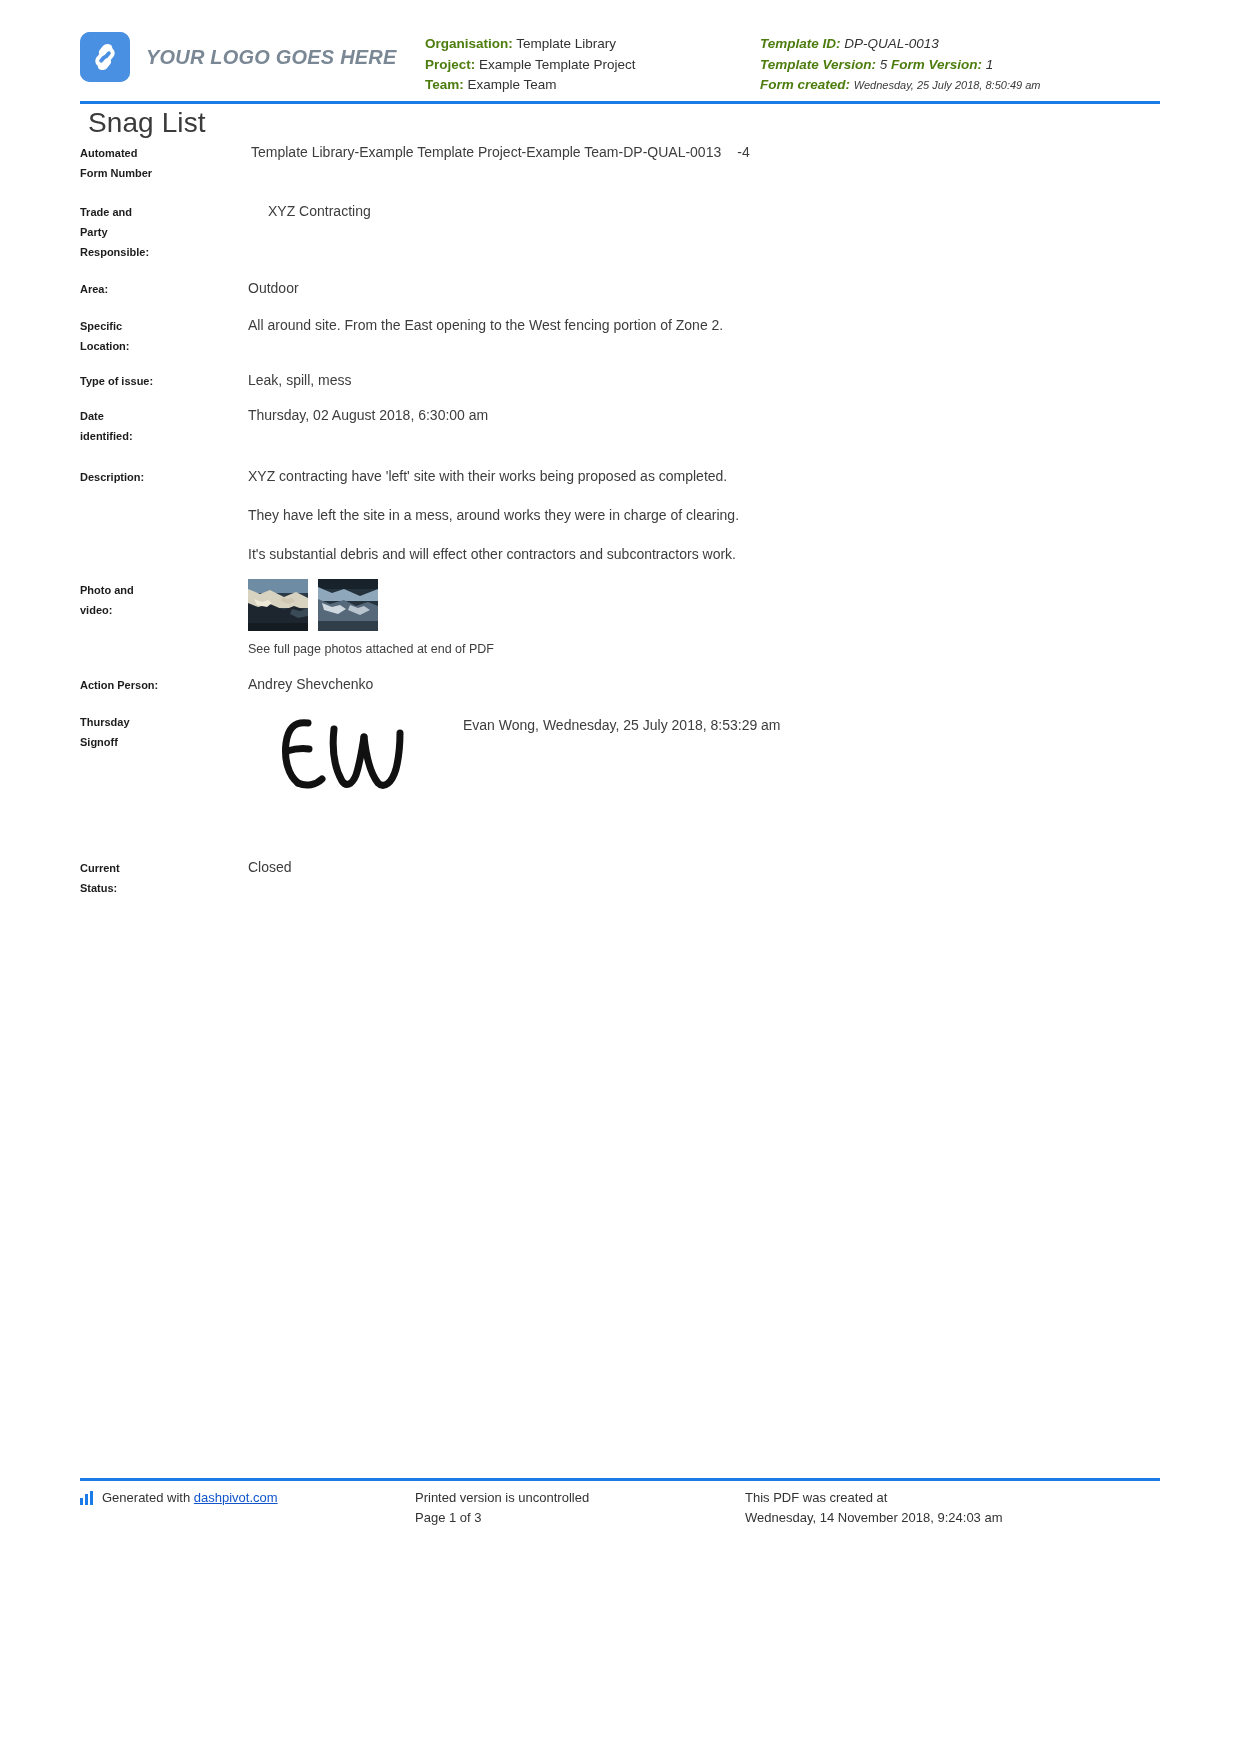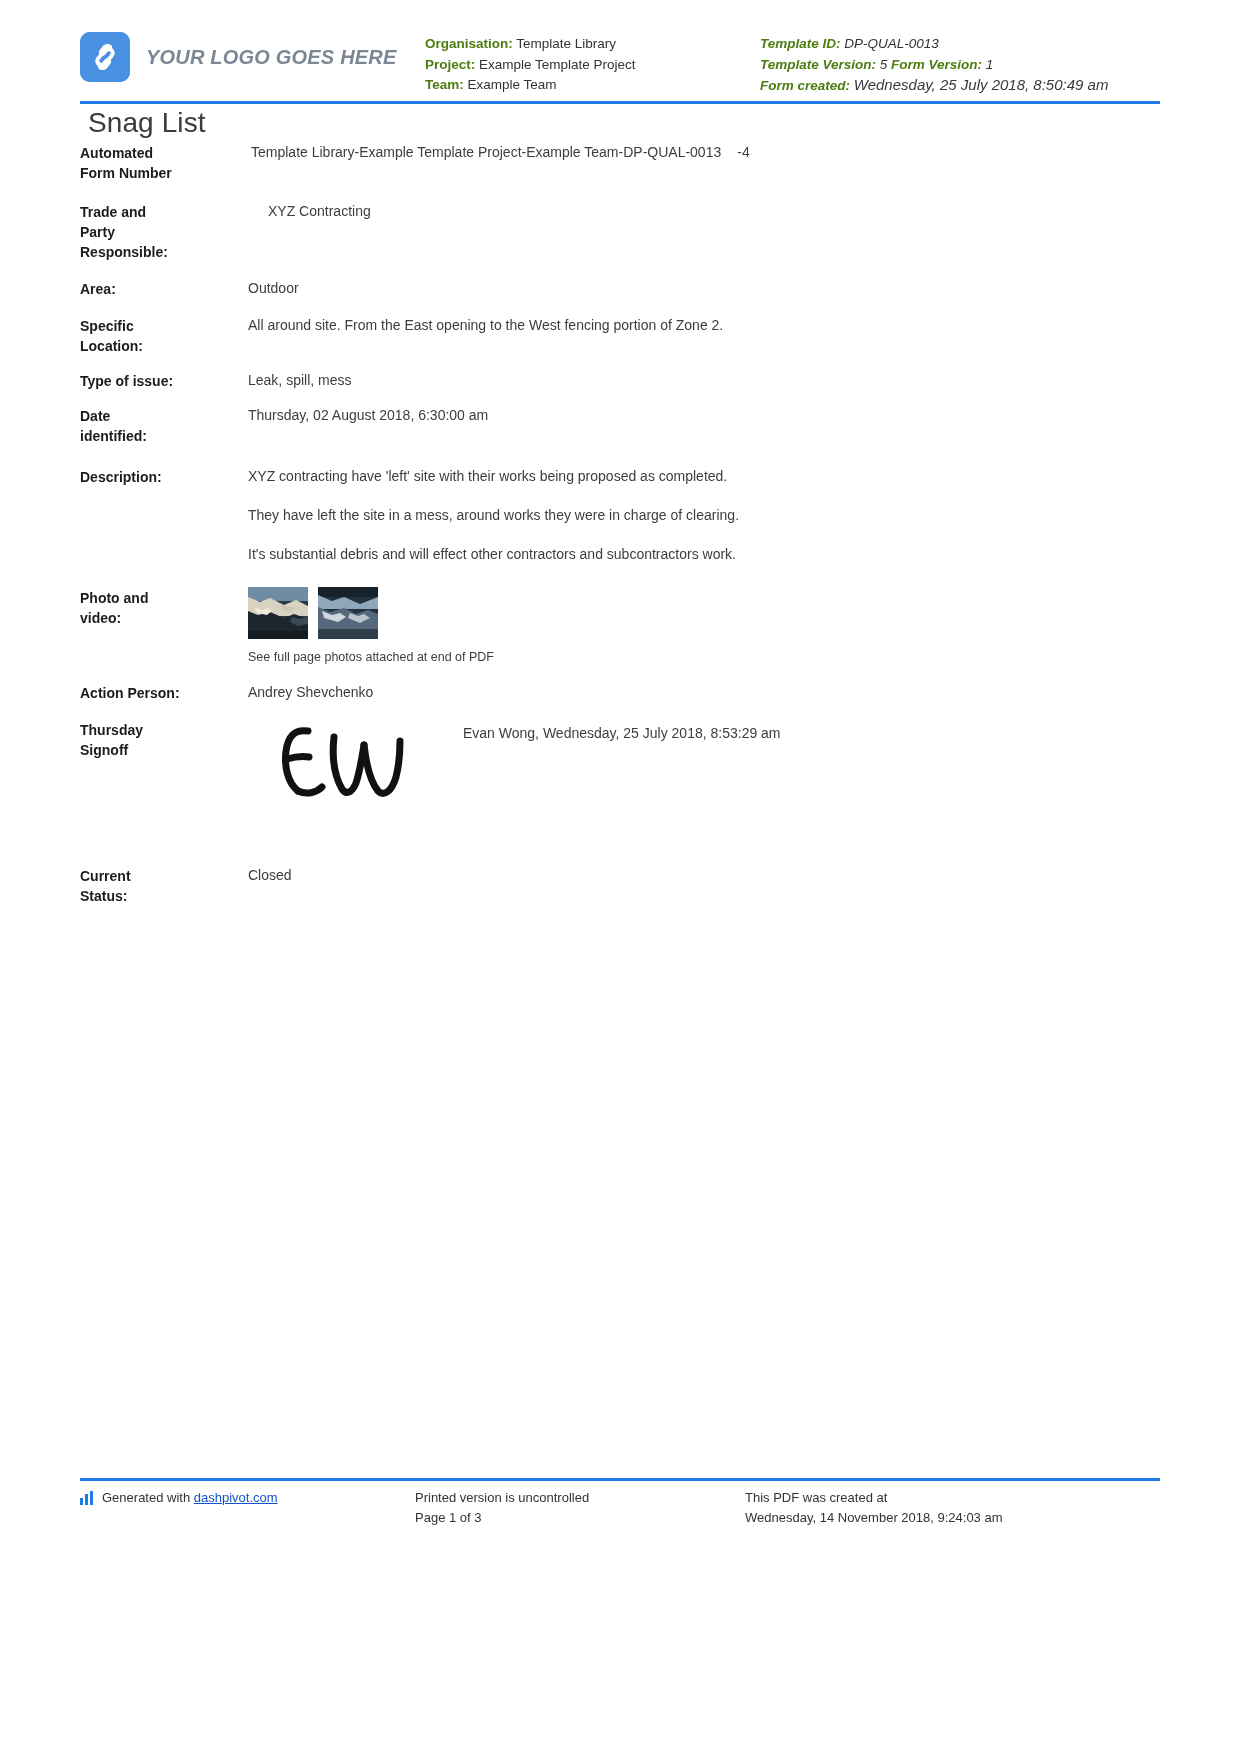--- a/index.html
+++ b/index.html
@@ -56,21 +56,21 @@
   }
   .hdr-col {
     font-size: 13.5px;
     line-height: 20.5px;
     color: #333;
     padding-top: 20px;
   }
   .hdr-col.mid { width: 335px; }
   .hdr-col.right { width: 400px; font-style: italic; }
   .hdr-col b { color: #4d7c0f; }
-  .hdr-small { font-size: 15px; color: #3a3a3a; }
+  .hdr-small { font-size: 11px; color: #3a3a3a; }
 
   .rule-top {
     position: absolute;
     left: 80px;
     top: 101px;
     width: 1080px;
     height: 3px;
     background: #1b7ce8;
   }
 
@@ -94,21 +94,21 @@
   }
   .frow {
     display: flex;
     align-items: flex-start;
     margin-bottom: 14px;
   }
   .flabel {
     width: 168px;
     flex: 0 0 168px;
     font-weight: bold;
-    font-size: 14px;
+    font-size: 11px;
     line-height: 20px;
     color: #1c1c1c;
     padding-top: 1px;
   }
   .fvalue {
     flex: 1 1 auto;
     font-size: 14px;
     line-height: 21px;
     color: #3d3d3d;
   }
@@ -120,21 +120,21 @@
   .row-formnumber .fvalue { padding-left: 3px; }
   .afn-suffix { padding-left: 16px; }
 
   
   .row-formnumber { margin-bottom: 18px; }
   .row-trade { margin-bottom: 16px; gap: 20px; }
   .row-area { margin-bottom: 16px; }
   .row-location { margin-bottom: 14px; }
   .row-type { margin-bottom: 14px; }
   .row-date { margin-bottom: 20px; }
-  .row-desc { margin-bottom: 22px; }
+  .row-desc { margin-bottom: 14px; }
   .row-photo { margin-bottom: 14px; }
   .row-action { margin-bottom: 16px; align-items: center; }
   .row-signoff { margin-bottom: 60px; }
 
   
   .photo-strip {
     display: flex;
     gap: 10px;
     margin-bottom: 8px;
   }

